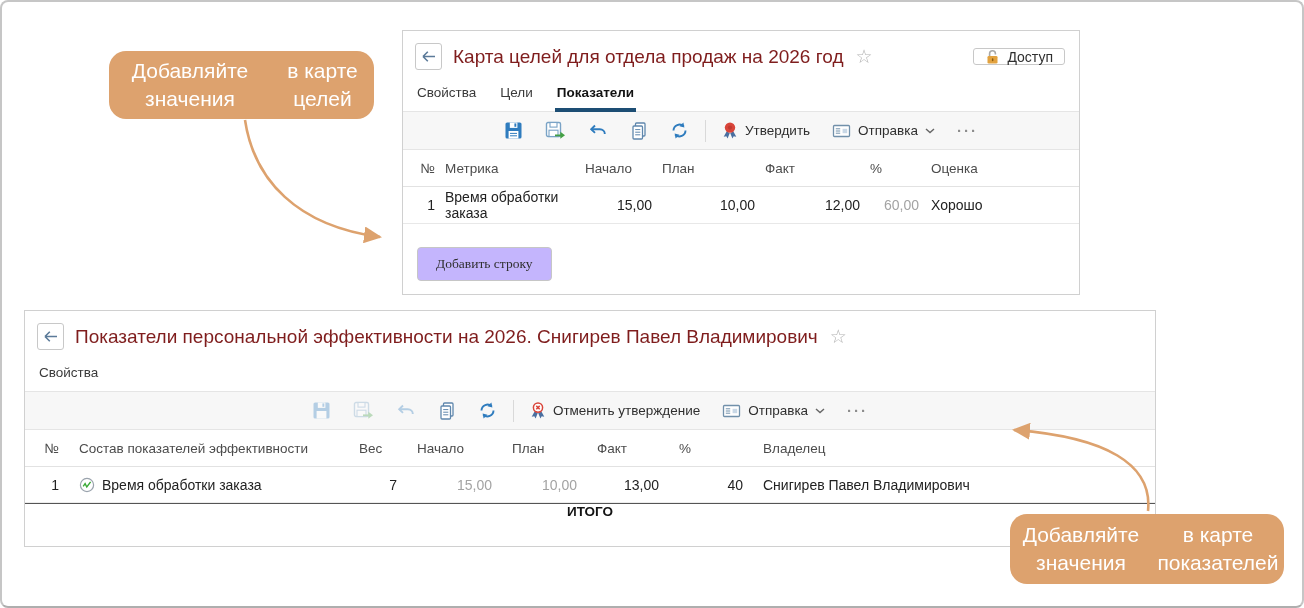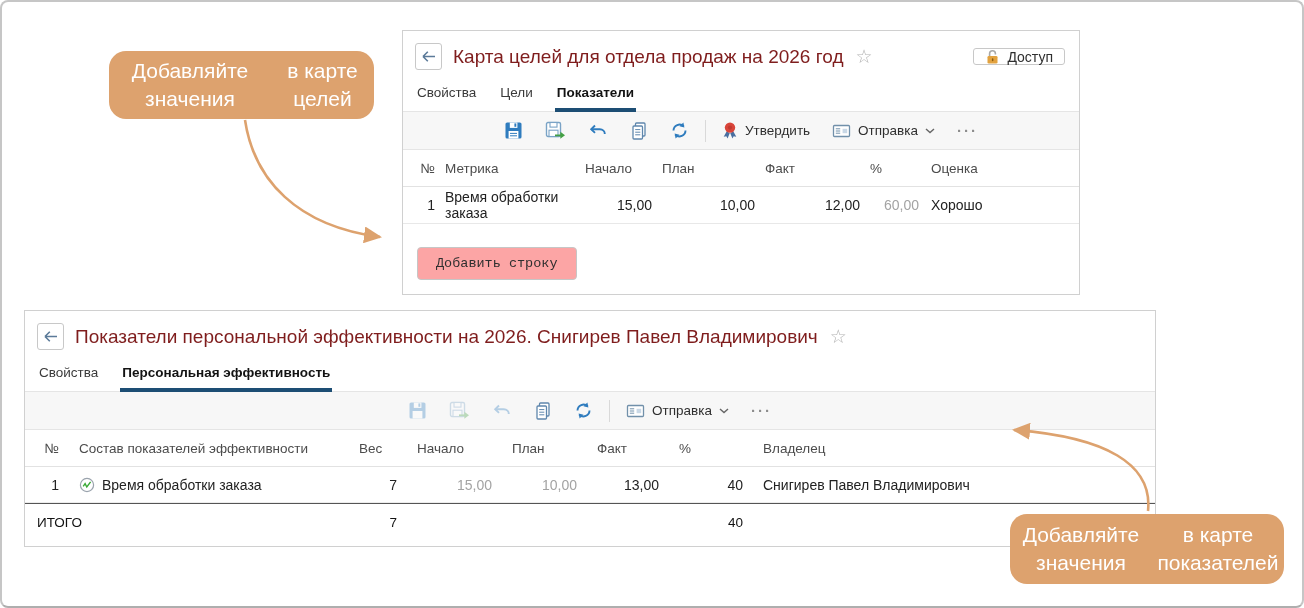--- a/index.html
+++ b/index.html
@@ -34,28 +34,28 @@
   .grid-head,.grid-row{display:flex;align-items:center;padding:0 14px;column-gap:10px;}
   .grid-head{height:36px;font-size:13.5px;color:#4c4c4c;border-bottom:1px solid #e2e2e2;}
   .grid-row{height:36px;font-size:14px;color:#222;border-bottom:1px solid #e8e8e8;cursor:pointer;}
   .g-num{flex:0 0 18px;text-align:right;}
   .g-metric{flex:0 0 130px;}
   .g-start{flex:0 0 67px;} .g-plan{flex:0 0 93px;} .g-fact{flex:0 0 95px;} .g-pct{flex:0 0 49px;}
   .g-score{flex:1 1 auto;padding-left:2px;}
   .grid-row .g-start,.grid-row .g-plan,.grid-row .g-fact,.grid-row .g-pct{text-align:right;}
   .muted{color:#a3a3a3;}
   .add-row-wrap{padding:23px 14px;}
-  .add-row-btn{border:1px solid #c6c6c6;border-radius:4px;background:#fca5a5;padding:8px 18px;
-    font-size:13.5px;color:#2f2f2f;cursor:pointer;font-family:Liberation Mono, monospace;}
+  .add-row-btn{border:1px solid #c6c6c6;border-radius:4px;background:#c4b5fd;padding:8px 18px;
+    font-size:13.5px;color:#2f2f2f;cursor:pointer;font-family:Liberation Serif, serif;}
 
   
   .pg-head,.pg-row,.pg-total{display:flex;align-items:center;padding:0 12px;column-gap:20px;}
   .pg-head{height:36px;font-size:13.5px;color:#4c4c4c;border-bottom:1px solid #e2e2e2;}
   .pg-row{height:35px;font-size:14px;color:#222;border-bottom:1px solid #ececec;cursor:pointer;}
-  .pg-total{height:37px;font-size:13.5px;font-weight:400;color:#131313;border-top:1px solid #555;}
+  .pg-total{height:37px;font-size:13.5px;font-weight:700;color:#131313;border-top:1px solid #555;flex-direction:column;}
   .p-num{flex:0 0 22px;text-align:right;}
   .p-name{flex:0 0 260px;display:flex;align-items:center;gap:7px;}
   .p-weight{flex:0 0 38px;} .p-start{flex:0 0 75px;} .p-plan{flex:0 0 65px;}
   .p-fact{flex:0 0 62px;} .p-pct{flex:0 0 64px;}
   .p-owner{flex:1 1 auto;}
   .pg-row .p-weight,.pg-row .p-start,.pg-row .p-plan,.pg-row .p-fact,.pg-row .p-pct{text-align:right;}
   .pg-total .p-weight,.pg-total .p-pct{text-align:right;}
   .t-label{flex:0 0 302px;}
 
   
@@ -214,21 +214,20 @@
         <svg width="15" height="13" viewBox="0 0 15 13">
           <path d="M14 6.5 H2 M2 6.5 L6.8 1.8 M2 6.5 L6.8 11.2" stroke="#5b7a99" stroke-width="1.6" fill="none"></path>
         </svg>
       </button>
       <span class="panel-title">Показатели персональной эффективности на 2026. Снигирев Павел Владимирович</span>
       <span class="star">☆</span>
     </div>
 
     <div class="tabs">
       <div class="tab">Свойства</div>
-      <div class="tab active">Персональная эффективность</div>
     </div>
 
     <div class="toolbar">
       <button class="tool disabled">
         <svg width="19" height="19" viewBox="0 0 19 19">
           <rect x="1.5" y="1.5" width="16" height="16" rx="1.6" fill="#2f7cbe"></rect>
           <rect x="5.8" y="1.5" width="7.6" height="5.4" fill="#fff"></rect>
           <rect x="10.4" y="2.4" width="1.9" height="3.4" fill="#2f7cbe"></rect>
           <rect x="4.6" y="10" width="9.8" height="7.5" fill="#fff"></rect>
         </svg>
@@ -259,20 +258,29 @@
       </button>
       <button class="tool">
         <svg width="19" height="19" viewBox="0 0 19 19">
           <path d="M3.5,9.5 a6,6 0 0 1 10.2,-4.2" stroke="#2f7cbe" stroke-width="1.9" fill="none"></path>
           <polygon points="13.4,1.4 14.4,6.6 9.5,5.3" fill="#2f7cbe"></polygon>
           <path d="M15.5,9.5 a6,6 0 0 1 -10.2,4.2" stroke="#2f7cbe" stroke-width="1.9" fill="none"></path>
           <polygon points="5.6,17.6 4.6,12.4 9.5,13.7" fill="#2f7cbe"></polygon>
         </svg>
       </button>
       <div class="tb-divider"></div>
+      <button class="tool">
+        <svg width="16" height="20" viewBox="0 0 16 20">
+          <polygon points="4.6,10.6 7.8,12 5.6,17.6 4.3,15.2 1.7,15.7" fill="#4a6fa0"></polygon>
+          <polygon points="11.4,10.6 8.2,12 10.4,17.6 11.7,15.2 14.3,15.7" fill="#4a6fa0"></polygon>
+          <circle cx="8" cy="6.6" r="4.6" fill="#fff" stroke="#d9453a" stroke-width="1.5"></circle>
+          <path d="M6.3 4.9 L9.7 8.3 M9.7 4.9 L6.3 8.3" stroke="#d9453a" stroke-width="1.5"></path>
+        </svg>
+        <span>Отменить утверждение</span>
+      </button>
       <button class="tool">
         <svg width="19" height="16" viewBox="0 0 19 16">
           <rect x="1.5" y="2.5" width="16" height="11" rx="1" fill="#fff" stroke="#7190aa" stroke-width="1.3"></rect>
           <line x1="3.8" y1="5.8" x2="8.2" y2="5.8" stroke="#7190aa"></line>
           <line x1="3.8" y1="8" x2="8.2" y2="8" stroke="#7190aa"></line>
           <line x1="3.8" y1="10.2" x2="8.2" y2="10.2" stroke="#7190aa"></line>
           <rect x="10.6" y="5.8" width="4.6" height="4.4" fill="#c9d8e6"></rect>
         </svg>
         <span>Отправка</span>
         <svg width="10" height="6" viewBox="0 0 10 6">

